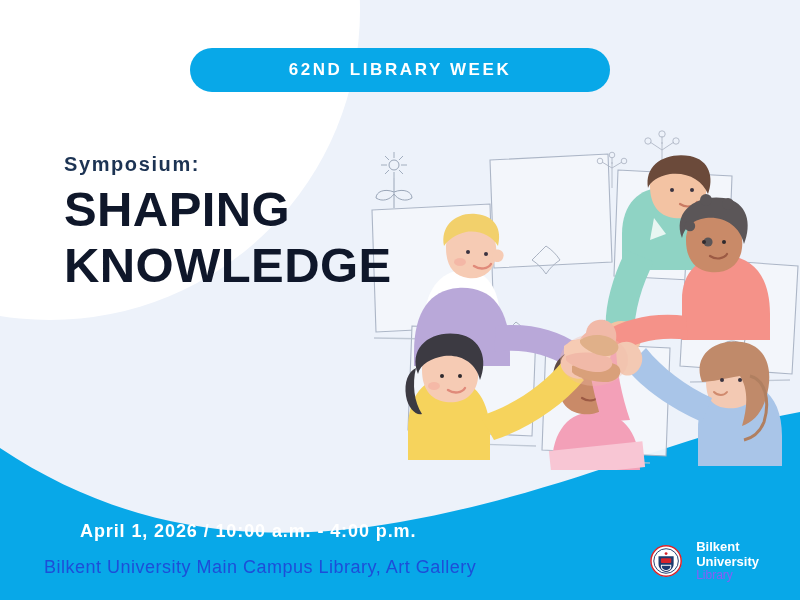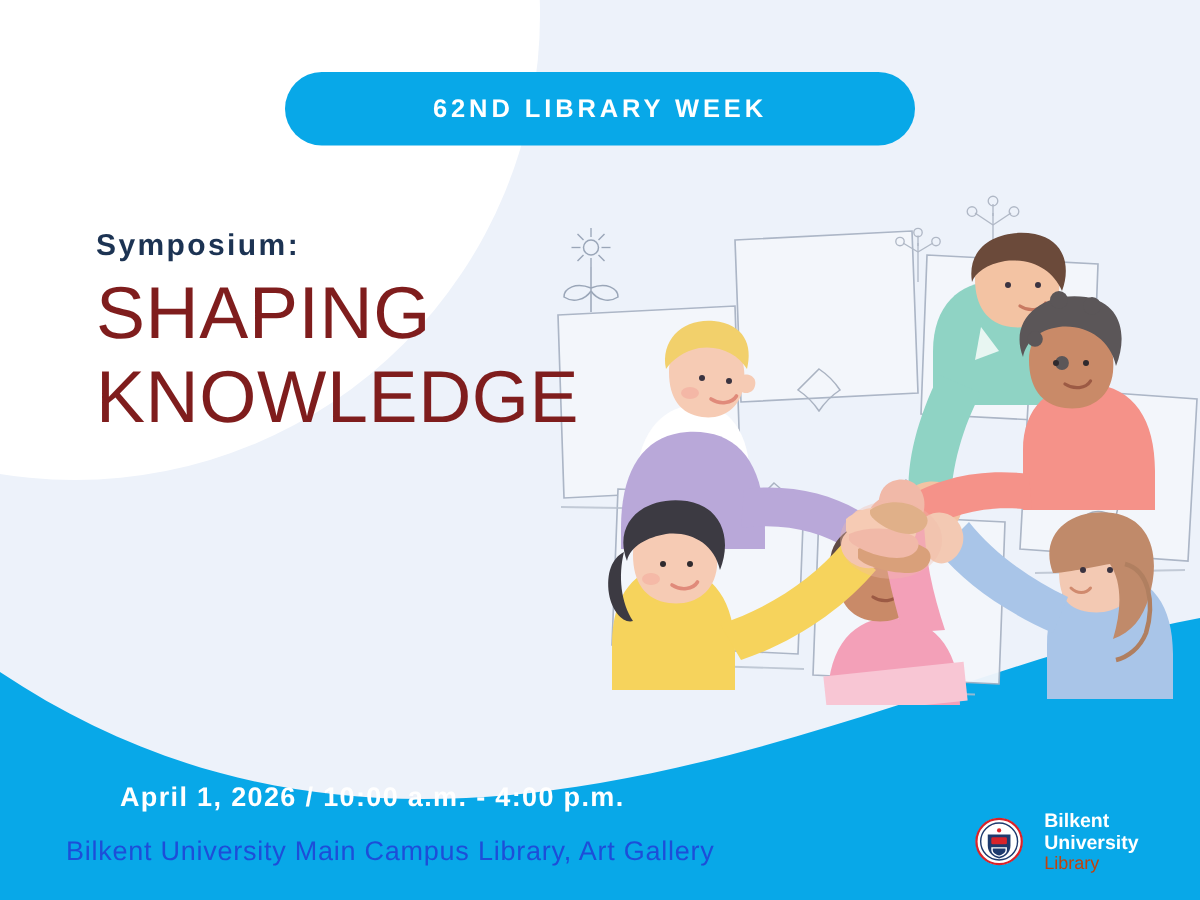--- a/index.html
+++ b/index.html
@@ -13,54 +13,54 @@
 
   
   .bg-base{position:absolute;inset:0;background:#edf2fa;}
   .bg-white-blob{position:absolute;left:-260px;top:-300px;width:620px;height:620px;
     background:#ffffff;border-radius:50%;}
   .bg-white-rect{position:absolute;left:0;top:0;width:120px;height:230px;background:#ffffff;}
   .bg-wave{position:absolute;left:0;bottom:0;width:800px;height:200px;}
 
   
   .pill{
-    position:absolute;left:190px;top:48px;width:420px;height:49px;
+    position:absolute;left:190px;top:48px;width:420px;height:44px;
     background:#08a8e8;border-radius:26px;
     display:flex;align-items:center;justify-content:center;
   }
   .pill span{
     color:#ffffff;font-size:17px;font-weight:bold;letter-spacing:2.6px;
   }
 
   
   .headline{position:absolute;left:64px;top:126px;z-index:6;margin-top:28px;}
   .eyebrow{
     color:#1c3353;font-size:20px;font-weight:bold;letter-spacing:1.6px;
     line-height:1;margin:0 0 8px 0;
   }
   .bigline{
-    color:#7f1d1d;font-size:49px;font-weight:normal;letter-spacing:0.4px;
+    color:#0f172a;font-size:49px;font-weight:bold;letter-spacing:0.4px;
     line-height:1.14;margin:0;white-space:nowrap;
   }
 
   
   .footer-date{
     position:absolute;left:44px;top:521px;color:#ffffff;
     font-size:18px;font-weight:bold;letter-spacing:0.9px;z-index:8;margin-left:36px;
   }
   .footer-venue{
     position:absolute;left:44px;top:557px;color:#1d4ed8;
     font-size:18px;font-weight:normal;letter-spacing:0.5px;z-index:8;
   }
 
   
   .logo{position:absolute;left:650px;top:540px;display:flex;align-items:center;gap:14px;z-index:9;}
   .logo-text{display:flex;flex-direction:column;line-height:1.12;}
   .logo-l1{color:#ffffff;font-size:13px;font-weight:bold;}
-  .logo-l2{color:#c2410c;font-size:12px;font-weight:normal;}
+  .logo-l2{color:#8b5cf6;font-size:12px;font-weight:normal;}
 
   
   .illus{position:absolute;left:350px;top:130px;width:450px;height:340px;z-index:4;}
 </style>
 </head>
 <body>
 
 <div id="poster">
 
   <div class="bg-base"></div>

